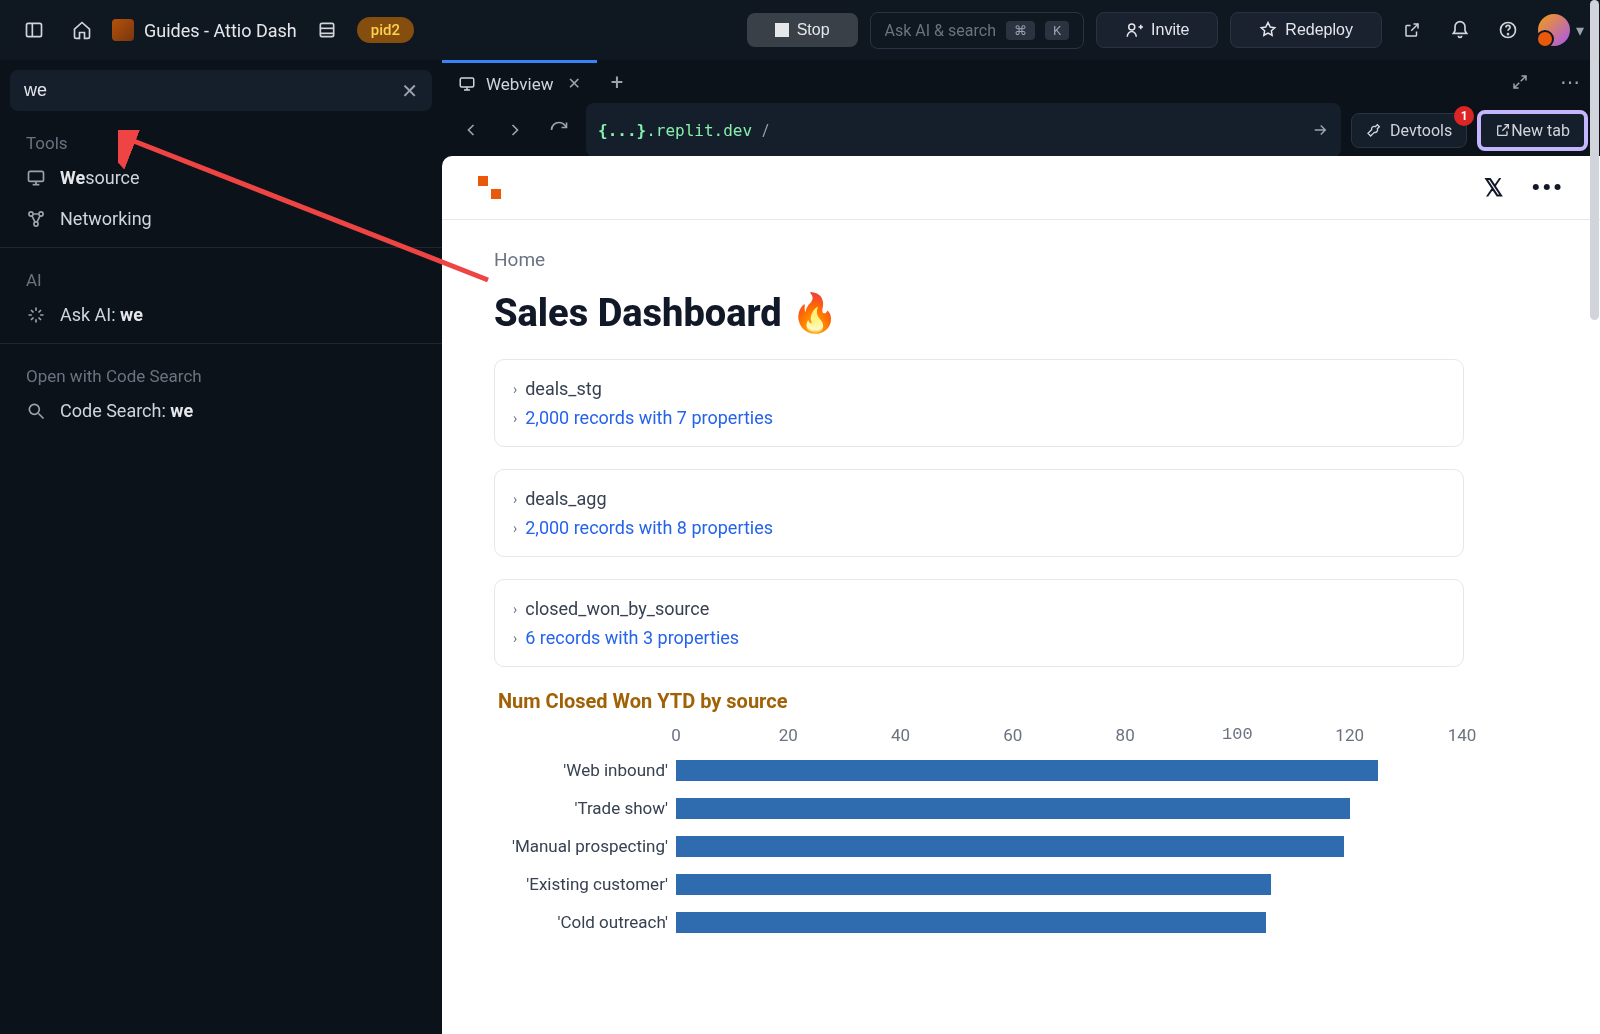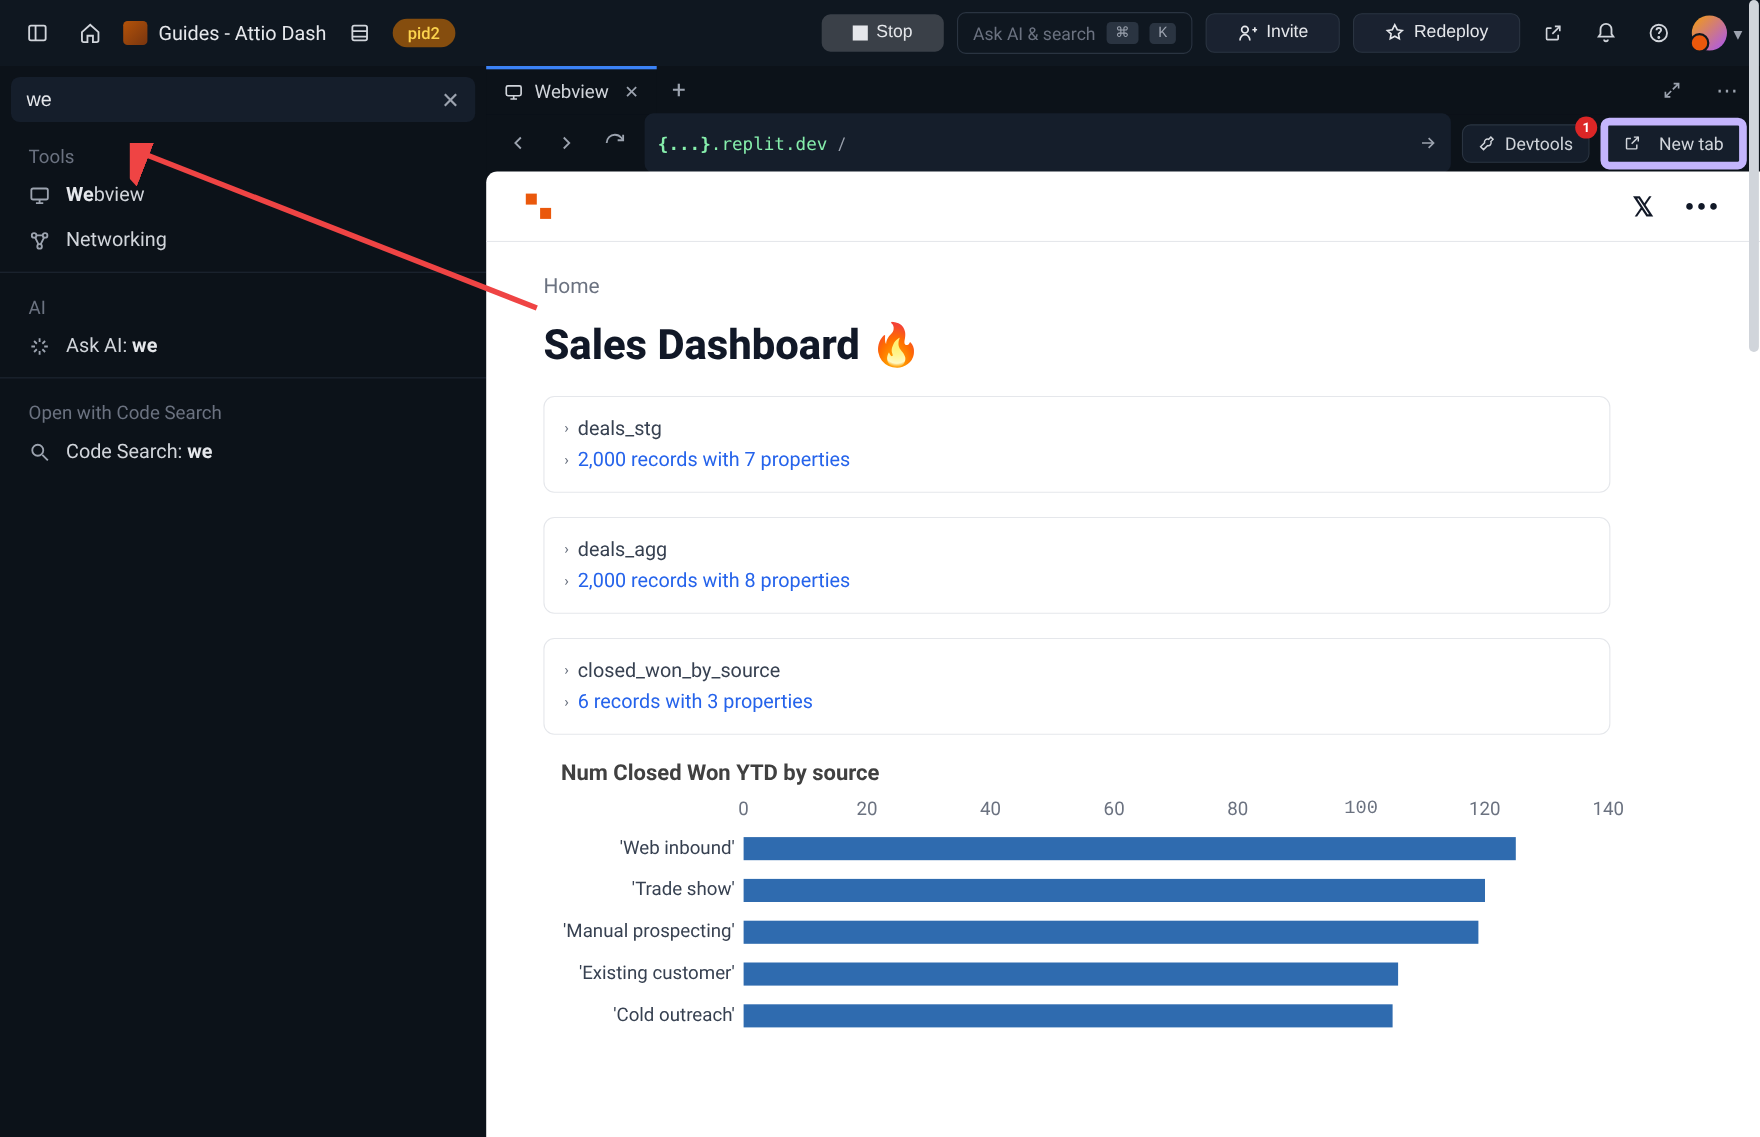--- a/index.html
+++ b/index.html
@@ -35,36 +35,36 @@
 .tab-close{color:#9ca3af;font-size:16px;cursor:pointer;margin-left:4px}
 .tab-add{padding:0 14px;color:#9ca3af;font-size:22px;cursor:pointer}
 .tabbar-right{margin-left:auto;display:flex;gap:14px;align-items:center}
 .urlbar{display:flex;align-items:center;height:52px;padding:6px 12px;gap:10px;background:#0c1219}
 .nav-btn{width:34px;height:34px;display:flex;align-items:center;justify-content:center;color:#9ca3af;cursor:pointer;border-radius:6px}
 .url-field{flex:1;display:flex;align-items:center;background:#151e2b;border-radius:8px;padding:6px 12px;gap:10px;color:#9ca3af;font-size:16px;height:54px}
 .url-domain{color:#86efac;font-family:monospace;font-size:16px}
 .url-path{color:#9ca3af}
 .devtools-btn{display:flex;align-items:center;gap:8px;padding:7px 14px;border:1px solid #2a3441;border-radius:8px;color:#d1d5db;font-size:16px;cursor:pointer;position:relative;background:#151e2b}
 .badge-1{position:absolute;top:-8px;right:-8px;width:20px;height:20px;border-radius:50%;background:#dc2626;color:#fff;font-size:12px;display:flex;align-items:center;justify-content:center;font-weight:700}
-.newtab-btn{display:flex;align-items:center;gap:16px;padding:7px 14px;border:7px solid #c4b5fd;border-radius:8px;color:#d1d5db;font-size:16px;cursor:pointer;background:#151e2b}
+.newtab-btn{display:flex;align-items:center;gap:0;padding:7px 14px;border:4px solid #c4b5fd;border-radius:8px;color:#d1d5db;font-size:16px;cursor:pointer;background:#151e2b}
 .webview{flex:1;background:#fff;color:#111827;overflow-y:auto;border-radius:10px 0 0 0;margin-left:0}
 .page-top{display:flex;align-items:center;justify-content:space-between;padding:16px 36px;border-bottom:1px solid #e5e7eb;height:64px}
 .logo{display:flex;gap:3px;flex-wrap:wrap;width:24px;height:24px}
 .logo-sq{width:10px;height:10px;background:#ea580c}
 .page-top-right{display:flex;align-items:center;gap:28px;color:#111827}
 .x-logo{font-size:24px;font-weight:900}
 .dots{font-size:24px;letter-spacing:2px;font-weight:900}
 .page-body{padding:28px 52px 40px;position:relative}
 .breadcrumb{color:#6b7280;font-size:19px;margin-bottom:20px}
 .h1{font-size:38px;font-weight:800;color:#111827;margin-bottom:24px}
 .card{border:1px solid #e5e7eb;border-radius:10px;padding:14px 18px;margin-bottom:22px;width:970px}
 .card-row{display:flex;align-items:center;gap:8px;color:#374151;font-size:18px;padding:4px 0}
 .card-link{color:#2563eb;cursor:pointer}
 .chev{color:#6b7280;font-size:14px}
-.chart-title{font-size:20px;font-weight:700;margin:18px 16px 12px;color:#404040}
+.chart-title{font-size:20px;font-weight:700;margin:18px 4px 12px;color:#a16207}
 .chart{position:relative;width:960px;margin-left:8px}
 .axis-top{display:flex;position:relative;height:26px;margin-left:174px}
 .tick{position:absolute;top:0;transform:translateX(-50%);color:#6b7280;font-size:17px}
 .bars{position:relative}
 .bar-row{display:flex;align-items:center;height:38px}
 .bar-label{width:174px;text-align:right;padding-right:8px;color:#374151;font-size:17px}
 .bar-track{flex:1;position:relative;height:21px}
 .bar-fill{position:absolute;top:0;left:0;height:100%;background:#2f6baf}
 .scrollbar{position:absolute;right:1px;top:0;width:9px;height:320px;background:#d1d5db;border-radius:6px}
 .arrow{position:absolute;pointer-events:none}
@@ -162,21 +162,21 @@
           <span class="clear-x">✕</span>
         </div>
       </div>
       <div class="section-hdr">Tools</div>
       <div class="result-item">
         <svg width="20" height="20" viewBox="0 0 24 24" fill="none" stroke="#9ca3af" stroke-width="2">
             <rect x="3" y="4" width="18" height="12" rx="2"></rect>
             <line x1="8" y1="20" x2="16" y2="20"></line>
             <line x1="12" y1="16" x2="12" y2="20"></line>
           </svg>
-        <span><span class="hl">We</span><span>bview</span></span>
+        <span><span class="hl">We</span><span>source</span></span>
       </div>
       <div class="result-item">
         <svg width="20" height="20" viewBox="0 0 24 24" fill="none" stroke="#9ca3af" stroke-width="2">
             <circle cx="6" cy="6" r="2.5"></circle>
             <circle cx="18" cy="6" r="2.5"></circle>
             <circle cx="12" cy="18" r="2.5"></circle>
             <path d="M7 8l4 8M17 8l-4 8M9 6h6"></path>
           </svg>
         <span>Networking</span>
       </div>

